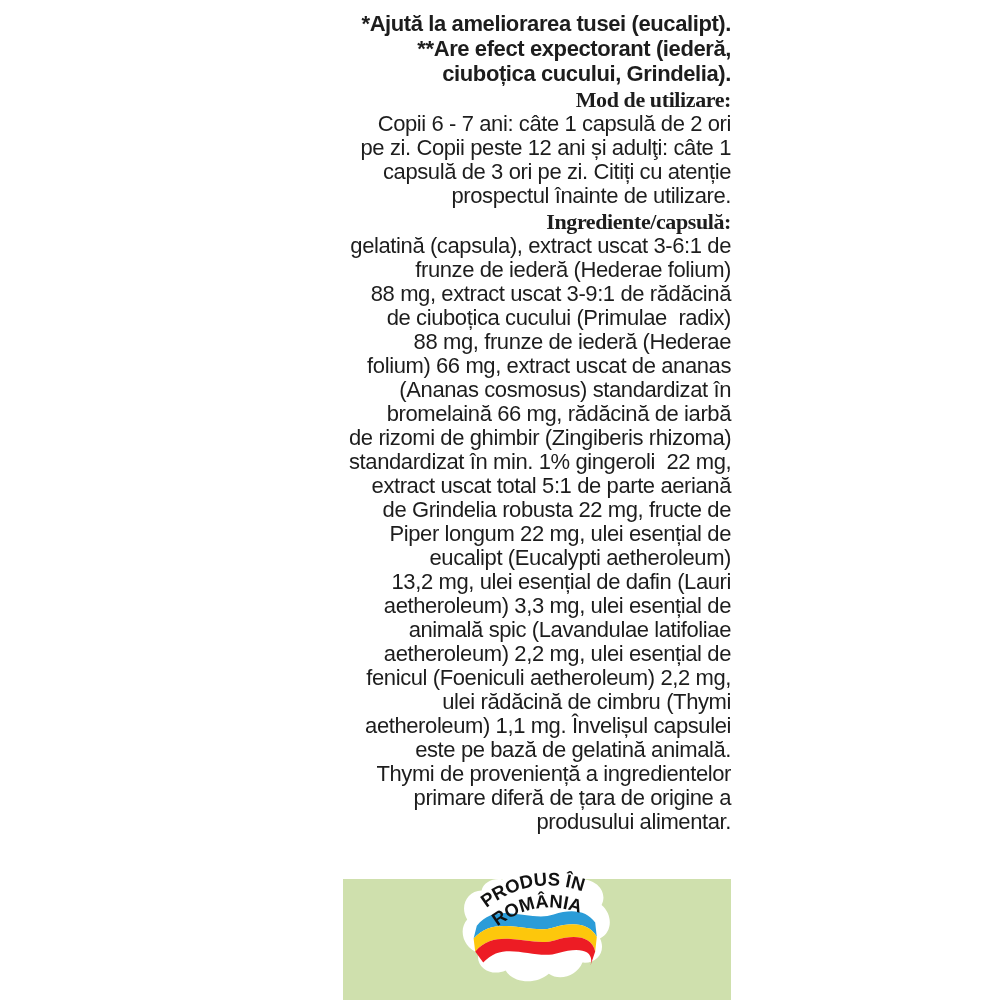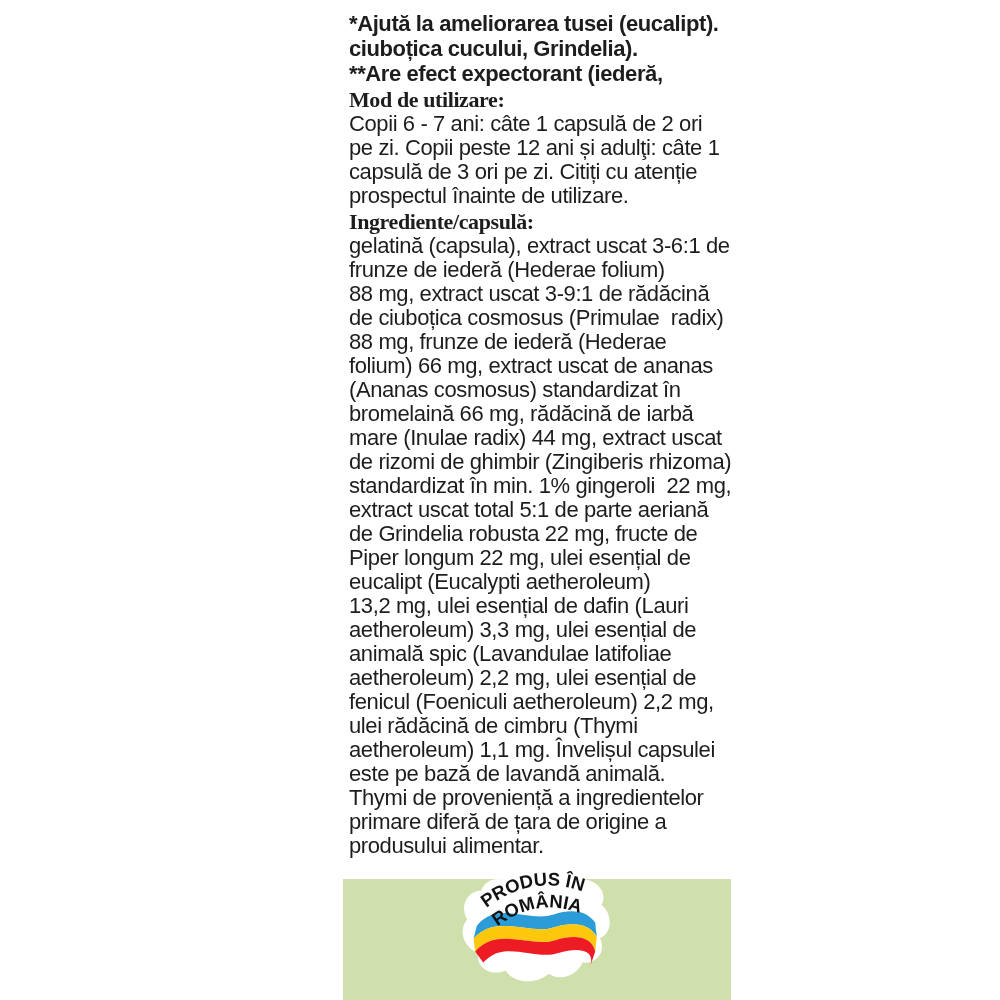--- a/index.html
+++ b/index.html
@@ -1,18 +1,18 @@
 <!DOCTYPE html>
 <html><head>
 <meta charset="utf-8">
 <style>
   html,body{margin:0;padding:0;background:#ffffff;}
   .canvas{
     position:relative;width:1000px;height:1000px;background:#ffffff;overflow:hidden;
-    font-family:"Liberation Sans","DejaVu Sans",sans-serif;color:#1d1d1d;
+    font-family:"Liberation Sans","DejaVu Sans",sans-serif;color:#1d1d1d;text-align:right;
   }
   .text-col{
     position:absolute;left:349px;top:11px;width:382px;
     font-size:22px;line-height:24px;letter-spacing:-0.4px;
   }
   .tline{white-space:pre;}
   .bold{font-weight:bold;}
   .claims .tline{line-height:25px;}
   .heading{margin-top:2px;font-family:Liberation Serif, serif;}
   .green-band{
@@ -24,57 +24,56 @@
   .badge-text{font-family:"Liberation Sans","DejaVu Sans",sans-serif;font-weight:bold;}
 </style>
 </head>
 <body>
 
 <div class="canvas">
 
   <div class="text-col">
     <div class="claims bold">
         <div class="tline">*Ajută la ameliorarea tusei (eucalipt).</div>
+        <div class="tline">**Are efect expectorant (iederă,</div>
         <div class="tline">ciuboțica cucului, Grindelia).</div>
-        <div class="tline">**Are efect expectorant (iederă,</div>
       </div>
 
     <div class="tline bold heading">Mod de utilizare:</div>
     <div>
         <div class="tline">Copii 6 - 7 ani: câte 1 capsulă de 2 ori</div>
         <div class="tline">pe zi. Copii peste 12 ani și adulţi: câte 1</div>
         <div class="tline">capsulă de 3 ori pe zi. Citiți cu atenție</div>
         <div class="tline">prospectul înainte de utilizare.</div>
       </div>
 
     <div class="tline bold heading">Ingrediente/capsulă:</div>
     <div>
         <div class="tline">gelatină (capsula), extract uscat 3-6:1 de</div>
         <div class="tline">frunze de iederă (Hederae folium)</div>
         <div class="tline">88 mg, extract uscat 3-9:1 de rădăcină</div>
-        <div class="tline">de ciuboțica cosmosus (Primulae  radix)</div>
+        <div class="tline">de ciuboțica cucului (Primulae  radix)</div>
         <div class="tline">88 mg, frunze de iederă (Hederae</div>
         <div class="tline">folium) 66 mg, extract uscat de ananas</div>
         <div class="tline">(Ananas cosmosus) standardizat în</div>
         <div class="tline">bromelaină 66 mg, rădăcină de iarbă</div>
-        <div class="tline">mare (Inulae radix) 44 mg, extract uscat</div>
         <div class="tline">de rizomi de ghimbir (Zingiberis rhizoma)</div>
         <div class="tline">standardizat în min. 1% gingeroli  22 mg,</div>
         <div class="tline">extract uscat total 5:1 de parte aeriană</div>
         <div class="tline">de Grindelia robusta 22 mg, fructe de</div>
         <div class="tline">Piper longum 22 mg, ulei esențial de</div>
         <div class="tline">eucalipt (Eucalypti aetheroleum)</div>
         <div class="tline">13,2 mg, ulei esențial de dafin (Lauri</div>
         <div class="tline">aetheroleum) 3,3 mg, ulei esențial de</div>
         <div class="tline">animală spic (Lavandulae latifoliae</div>
         <div class="tline">aetheroleum) 2,2 mg, ulei esențial de</div>
         <div class="tline">fenicul (Foeniculi aetheroleum) 2,2 mg,</div>
         <div class="tline">ulei rădăcină de cimbru (Thymi</div>
         <div class="tline">aetheroleum) 1,1 mg. Învelișul capsulei</div>
-        <div class="tline">este pe bază de lavandă animală.</div>
+        <div class="tline">este pe bază de gelatină animală.</div>
       </div>
 
     <div>
         <div class="tline">Thymi de proveniență a ingredientelor</div>
         <div class="tline">primare diferă de țara de origine a</div>
         <div class="tline">produsului alimentar.</div>
       </div>
   </div>
 
   <div class="green-band" style="background: rgb(207, 224, 173);"></div>

